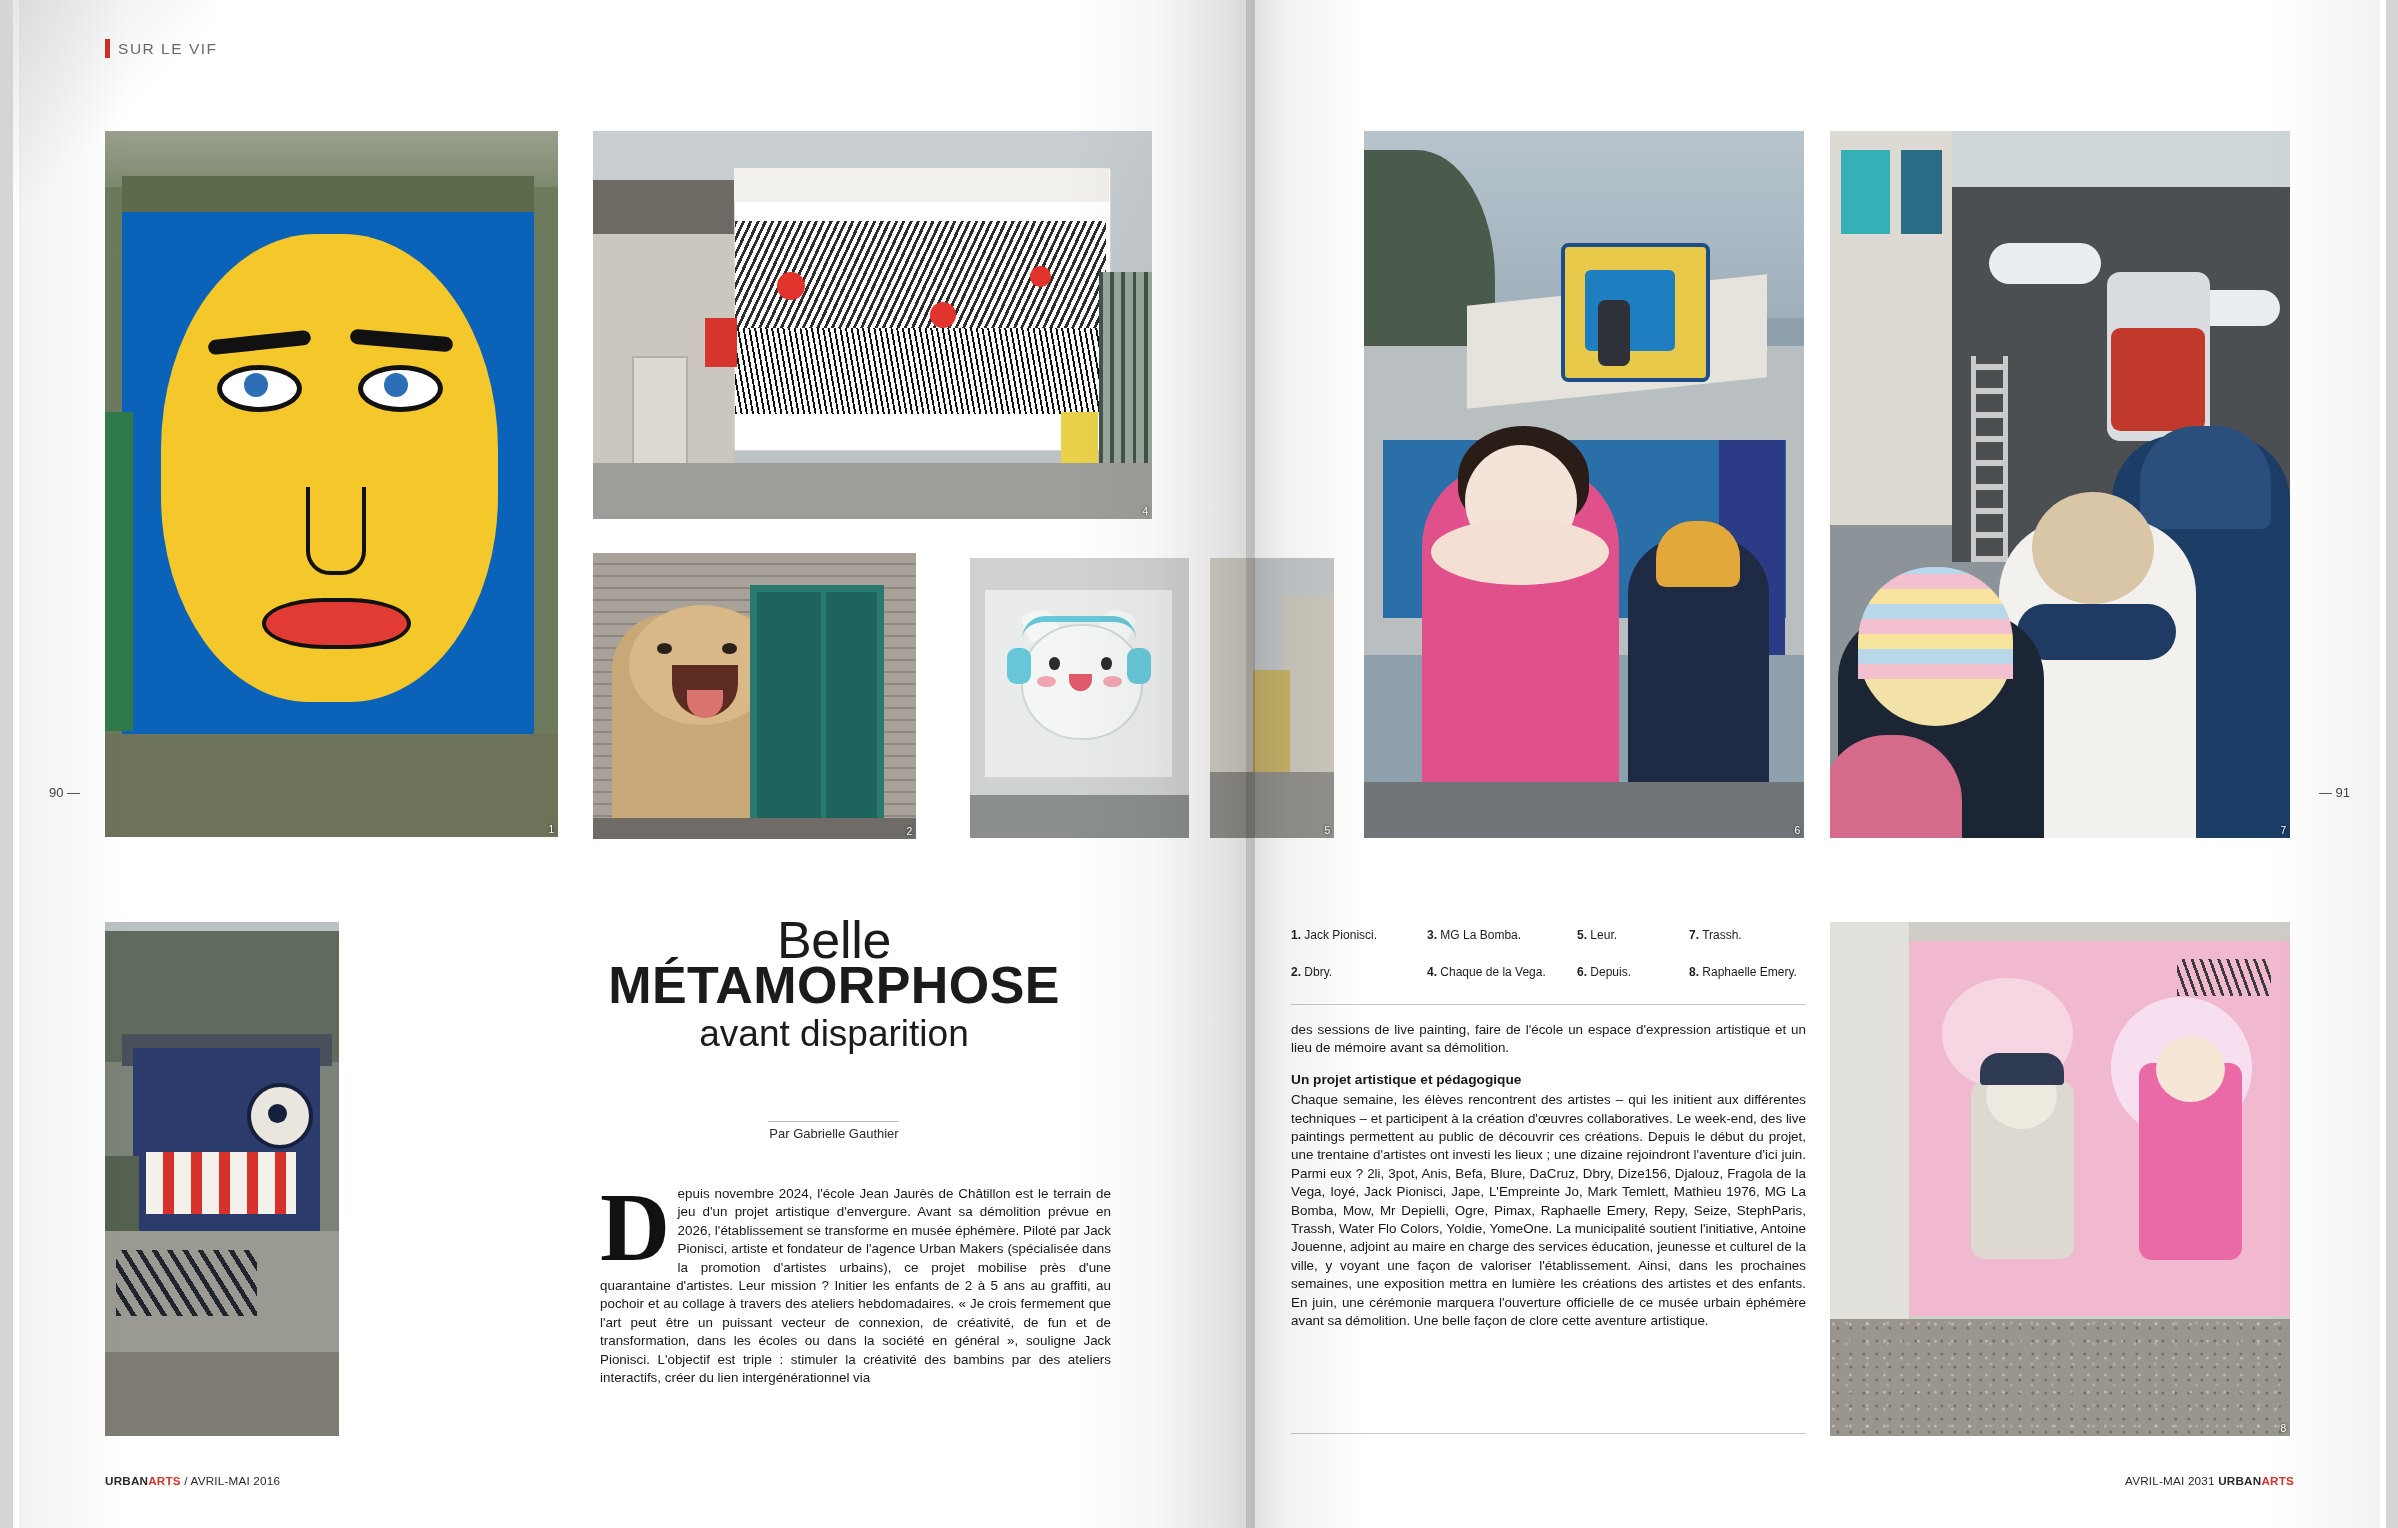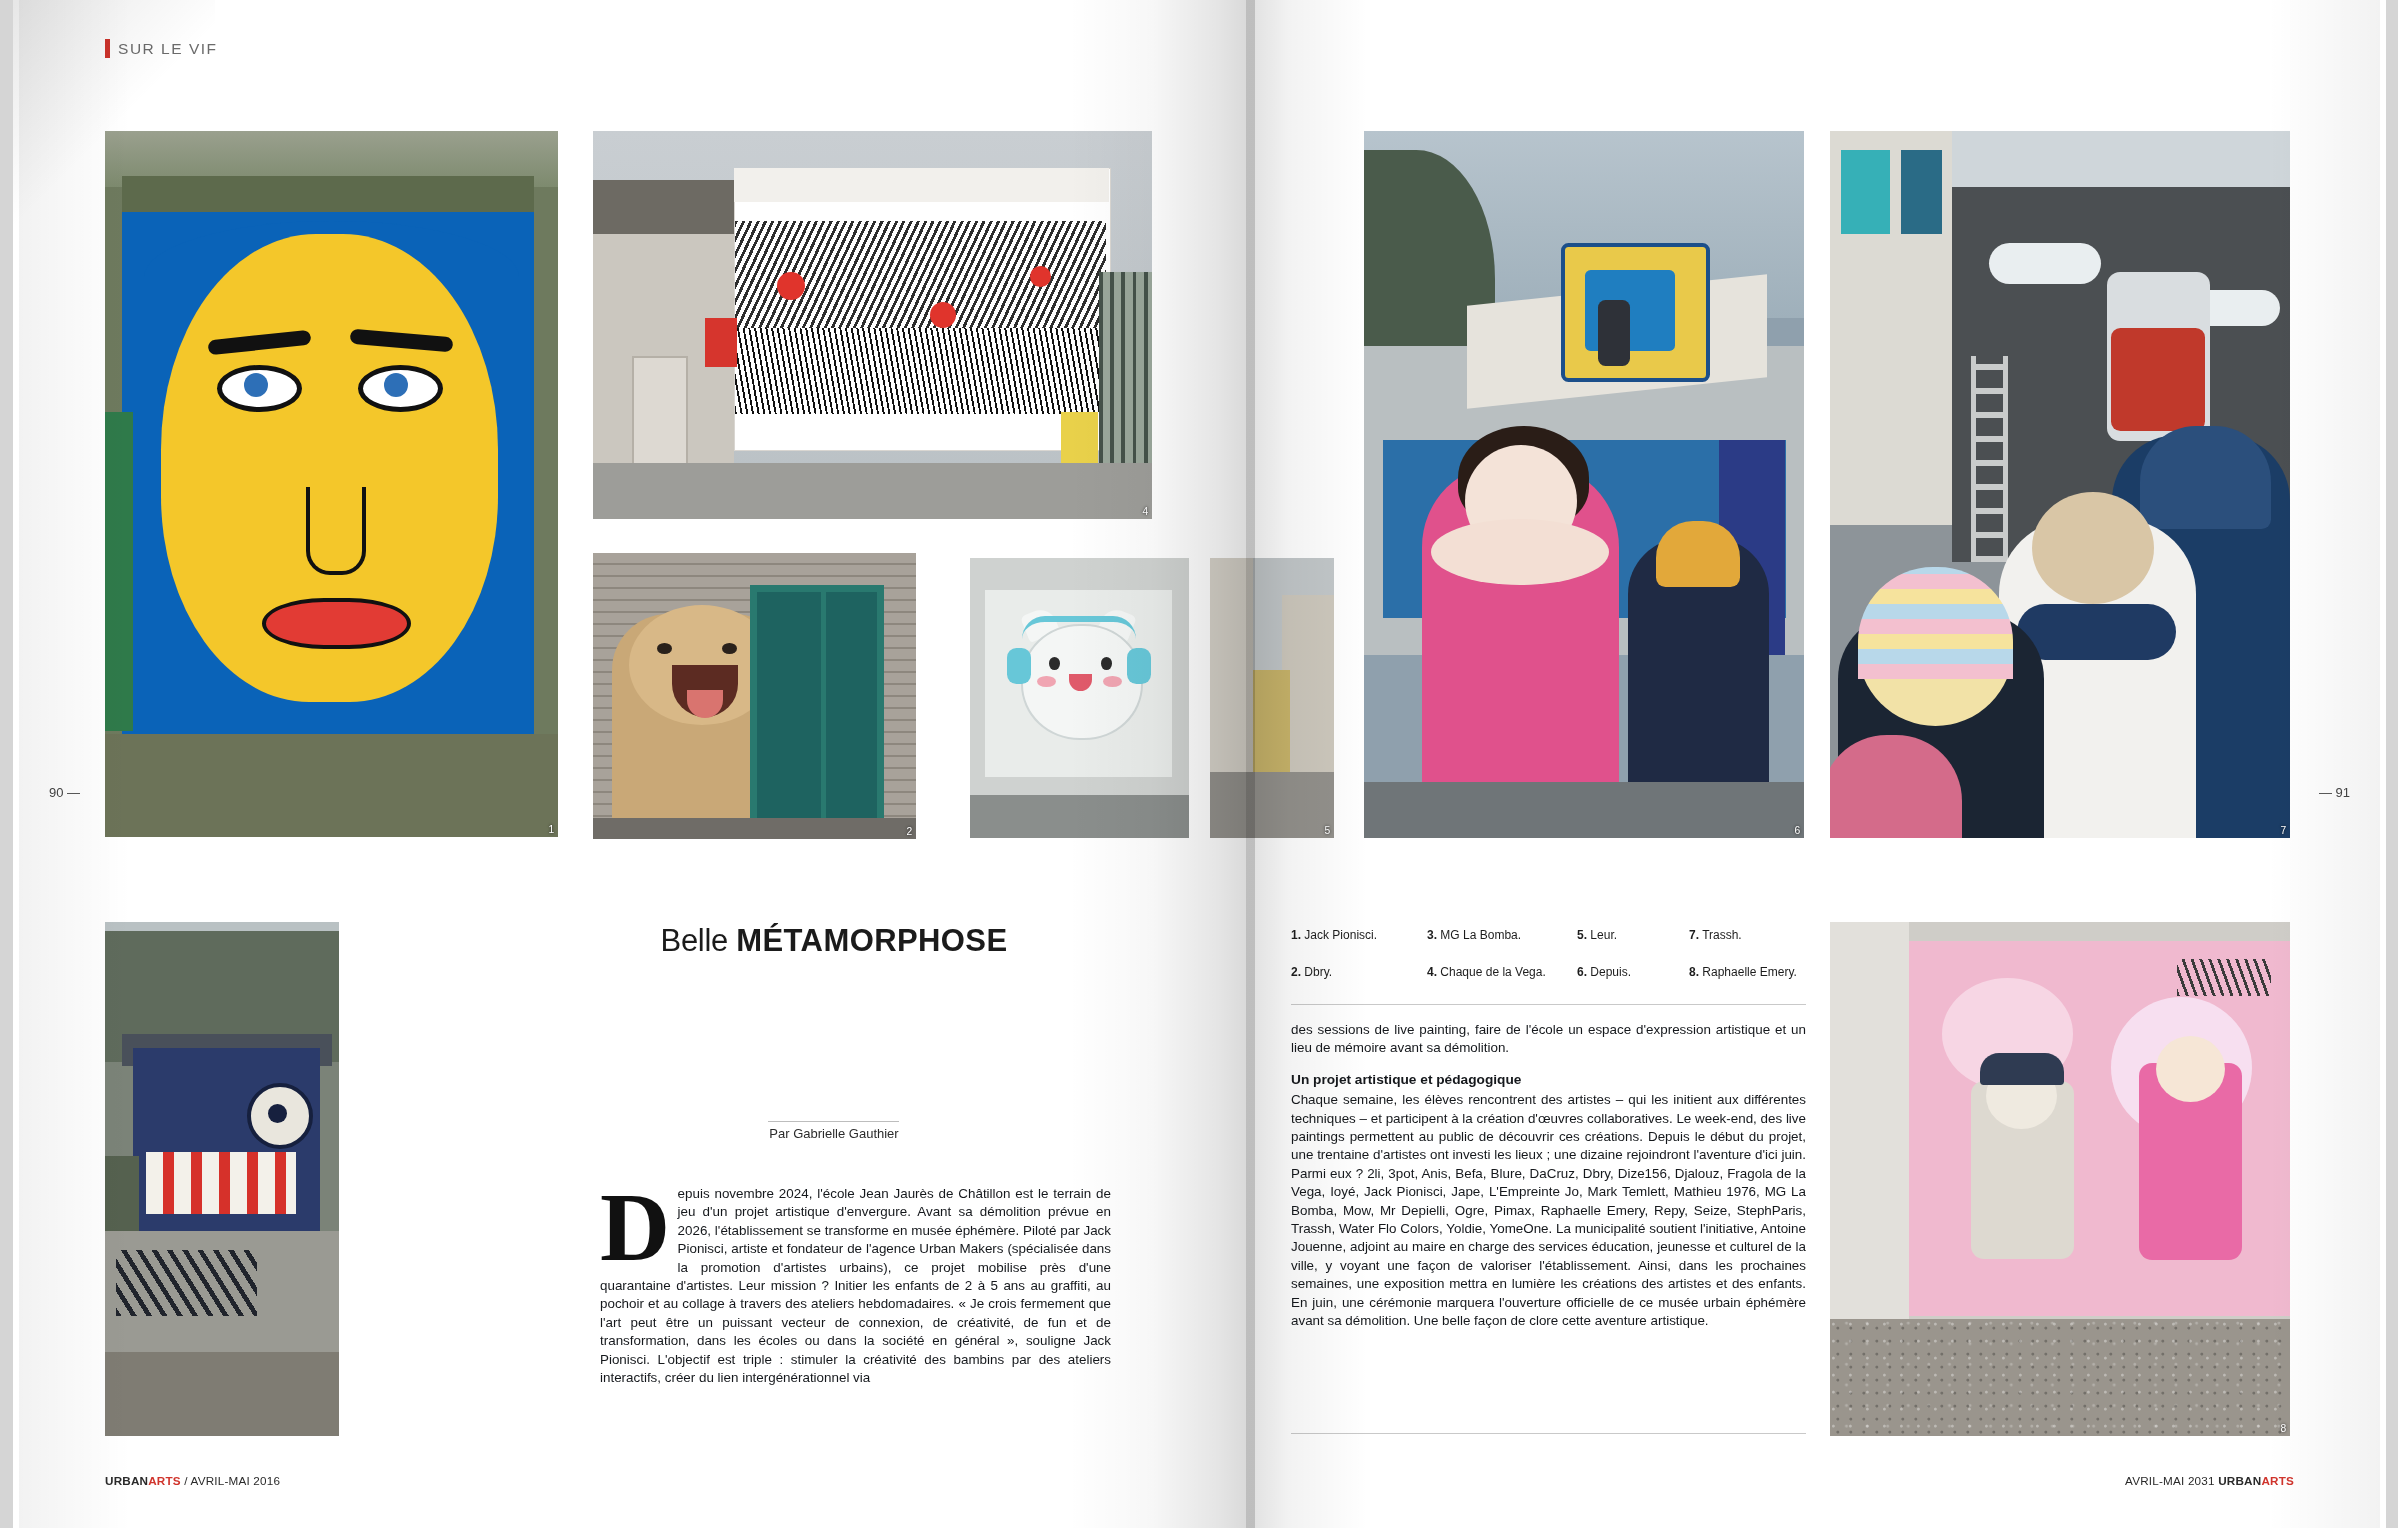--- a/index.html
+++ b/index.html
@@ -274,21 +274,21 @@
   
   .headline {
     position: absolute;
     left: 600px;
     top: 918px;
     width: 468px;
     text-align: center;
     color: #1b1b1b;
   }
   .headline .line1 {
-    font-size: 31px;
+    font-size: 52px;
     line-height: 45px;
     letter-spacing: -0.3px;
   }
   .headline .line1 b {
     font-weight: 700;
     letter-spacing: 0.4px;
   }
   .headline .line2 {
     font-size: 37px;
     line-height: 43px;
@@ -571,20 +571,21 @@
     <div class="fence"></div>
       <div class="wallgraf"></div>
       <div class="tagA"></div>
       <div class="ground"></div>
   </div>
 
   <div class="headline">
     <div class="line1">
       <span>Belle </span><b>MÉTAMORPHOSE</b>
     </div>
+    <div class="line2">avant disparition</div>
   </div>
 
   <div class="byline-rule"></div>
   <div class="byline">Par Gabrielle Gauthier</div>
 
   <div class="body-left">
     <span class="dropcap">D</span><span>epuis novembre 2024, l'école Jean Jaurès de Châtillon est le terrain de jeu d'un projet artistique d'envergure. Avant sa démolition prévue en 2026, l'établissement se transforme en musée éphémère. Piloté par Jack Pionisci, artiste et fondateur de l'agence Urban Makers (spécialisée dans la promotion d'artistes urbains), ce projet mobilise près d'une quarantaine d'artistes. Leur mission ? Initier les enfants de 2 à 5 ans au graffiti, au pochoir et au collage à travers des ateliers hebdomadaires. « Je crois fermement que l'art peut être un puissant vecteur de connexion, de créativité, de fun et de transformation, dans les écoles ou dans la société en général », souligne Jack Pionisci. L'objectif est triple : stimuler la créativité des bambins par des ateliers interactifs, créer du lien intergénérationnel via</span>
   </div>
 
   <div class="credits">

